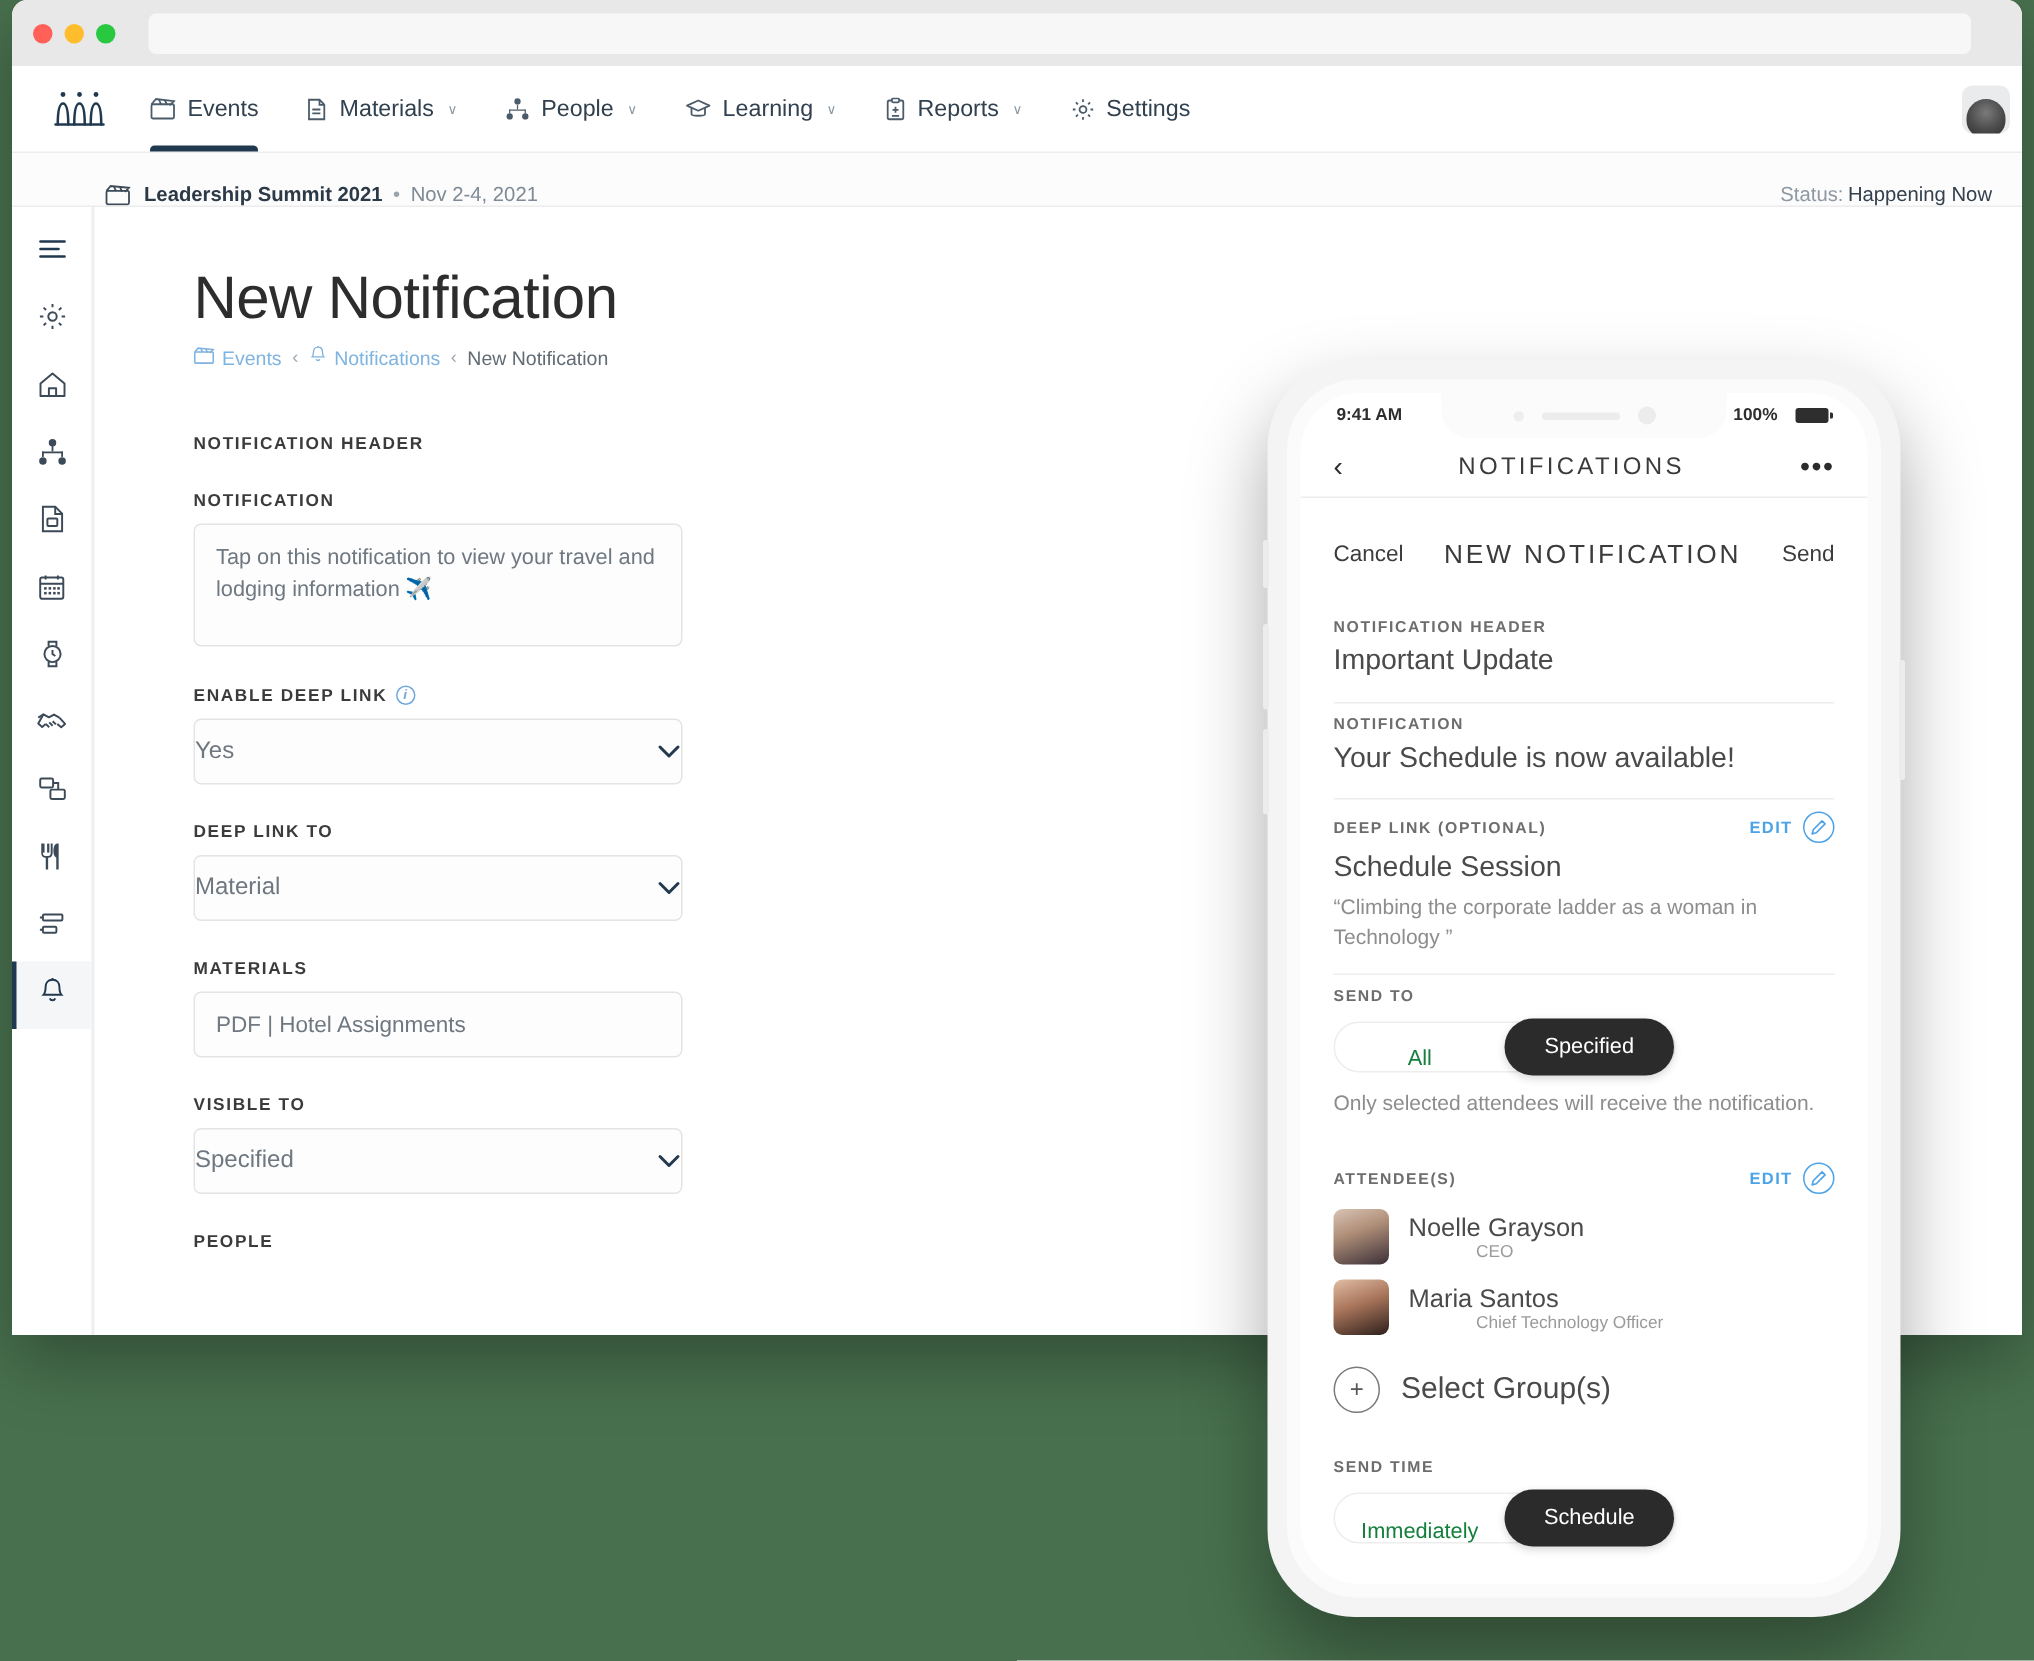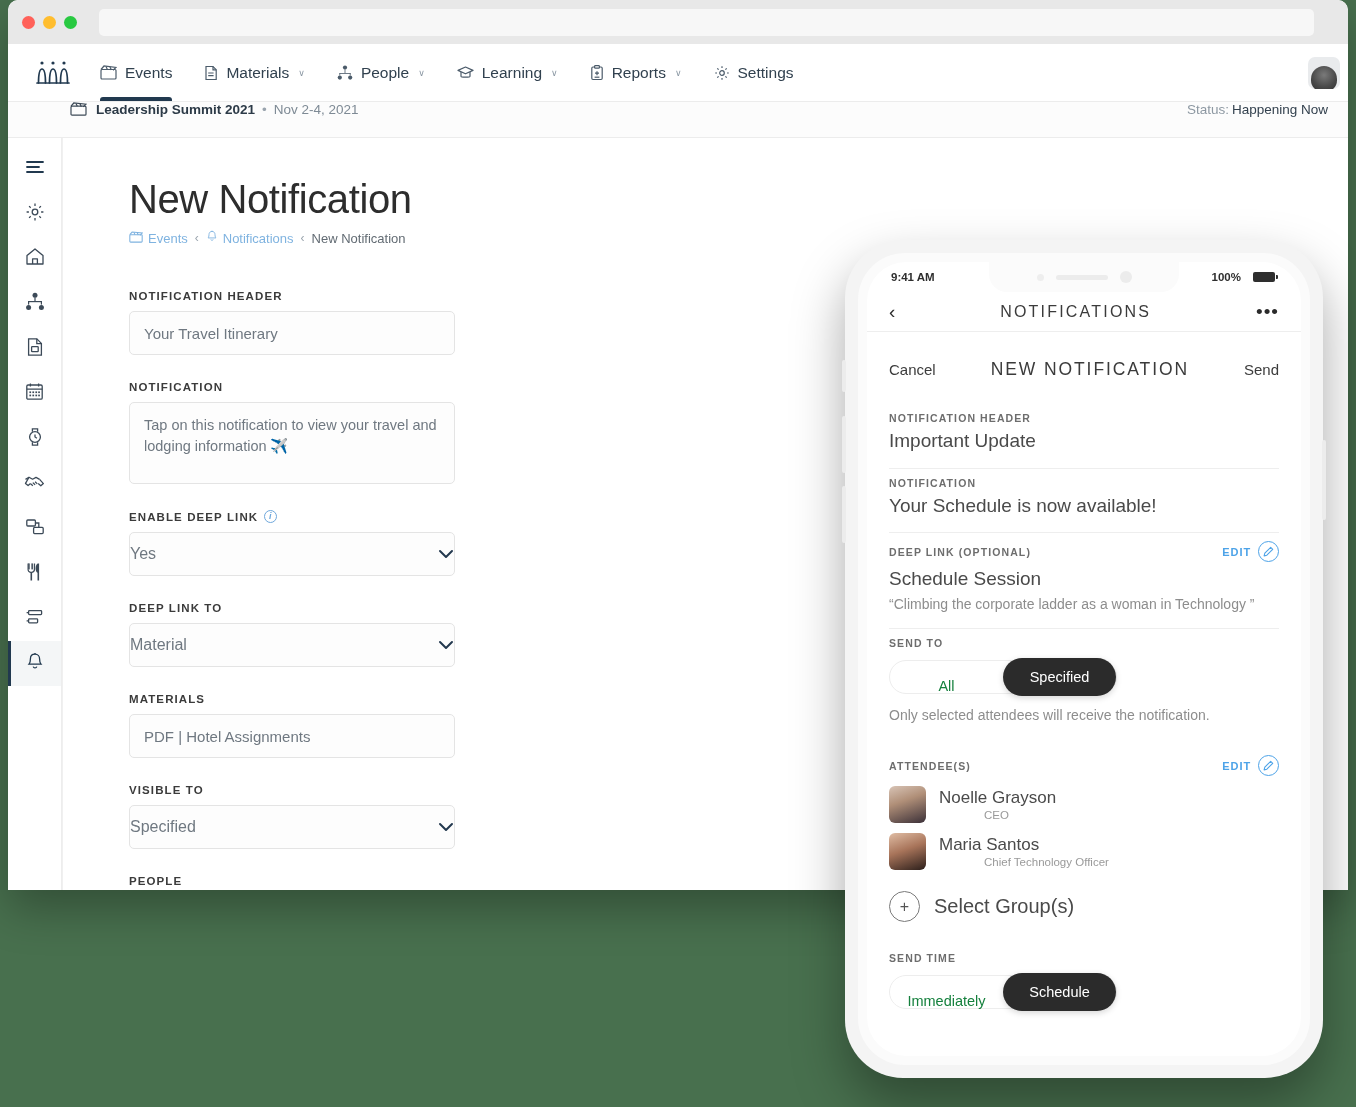--- a/index.html
+++ b/index.html
@@ -111,21 +111,21 @@
     background: radial-gradient(circle at 50% 35%, #7a7a7a 0%, #4a4a4a 55%, #2f2f2f 100%);
     margin-bottom: -3px;
   }
 
   
   .context-bar {
     height: 36px;
     background: #fcfcfc;
     border-bottom: 1px solid #ececec;
     display: flex;
-    align-items: flex-start;
+    align-items: flex-end;
     padding: 0 20px 0 62px;
     font-size: 13.5px;
   }
   .ctx-icon { color: #3d4a57; display: flex; align-items: center; margin-right: 9px; }
   .ctx-title { color: #2c3a47; font-weight: bold; }
   .ctx-sep { color: #9aa4ae; margin: 0 7px; }
   .ctx-date { color: #7e8a95; }
   .ctx-spacer { flex: 1; }
   .ctx-status-label { color: #8d98a2; }
   .ctx-status-value { color: #33414e; margin-left: 3px; }
@@ -243,21 +243,21 @@
     color: #6f7881;
     cursor: pointer;
   }
   .sel-caret { color: #23394f; display: flex; }
 
   
   .phone {
     position: absolute;
     left: 845px;
     top: 240px;
-    width: 478px;
+    width: 422px;
     height: 838px;
     background: #f4f4f4;
     border-radius: 58px;
     box-shadow: 0 26px 52px rgba(0,0,0,0.34);
     padding: 13px;
   }
   .phone-inner {
     width: 100%; height: 100%;
     background: #fbfbfb;
     border-radius: 47px;
@@ -737,21 +737,20 @@
           <span class="crumb-chevron">‹</span>
           <span class="crumb current">
             <span>New Notification</span>
           </span>
         </div>
 
         <div class="form">
 
           <div class="field">
             <div class="field-label">NOTIFICATION HEADER</div>
-            <div class="input-box" placeholder="Your Travel Itinerary">Your Travel Itinerary</div>
           </div>
 
           <div class="field">
             <div class="field-label">NOTIFICATION</div>
             <div class="textarea-box" placeholder="Enter notification body">Tap on this notification to view your travel and lodging information ✈️</div>
           </div>
 
           <div class="field">
             <div class="field-label">
               <span>ENABLE DEEP LINK</span>

